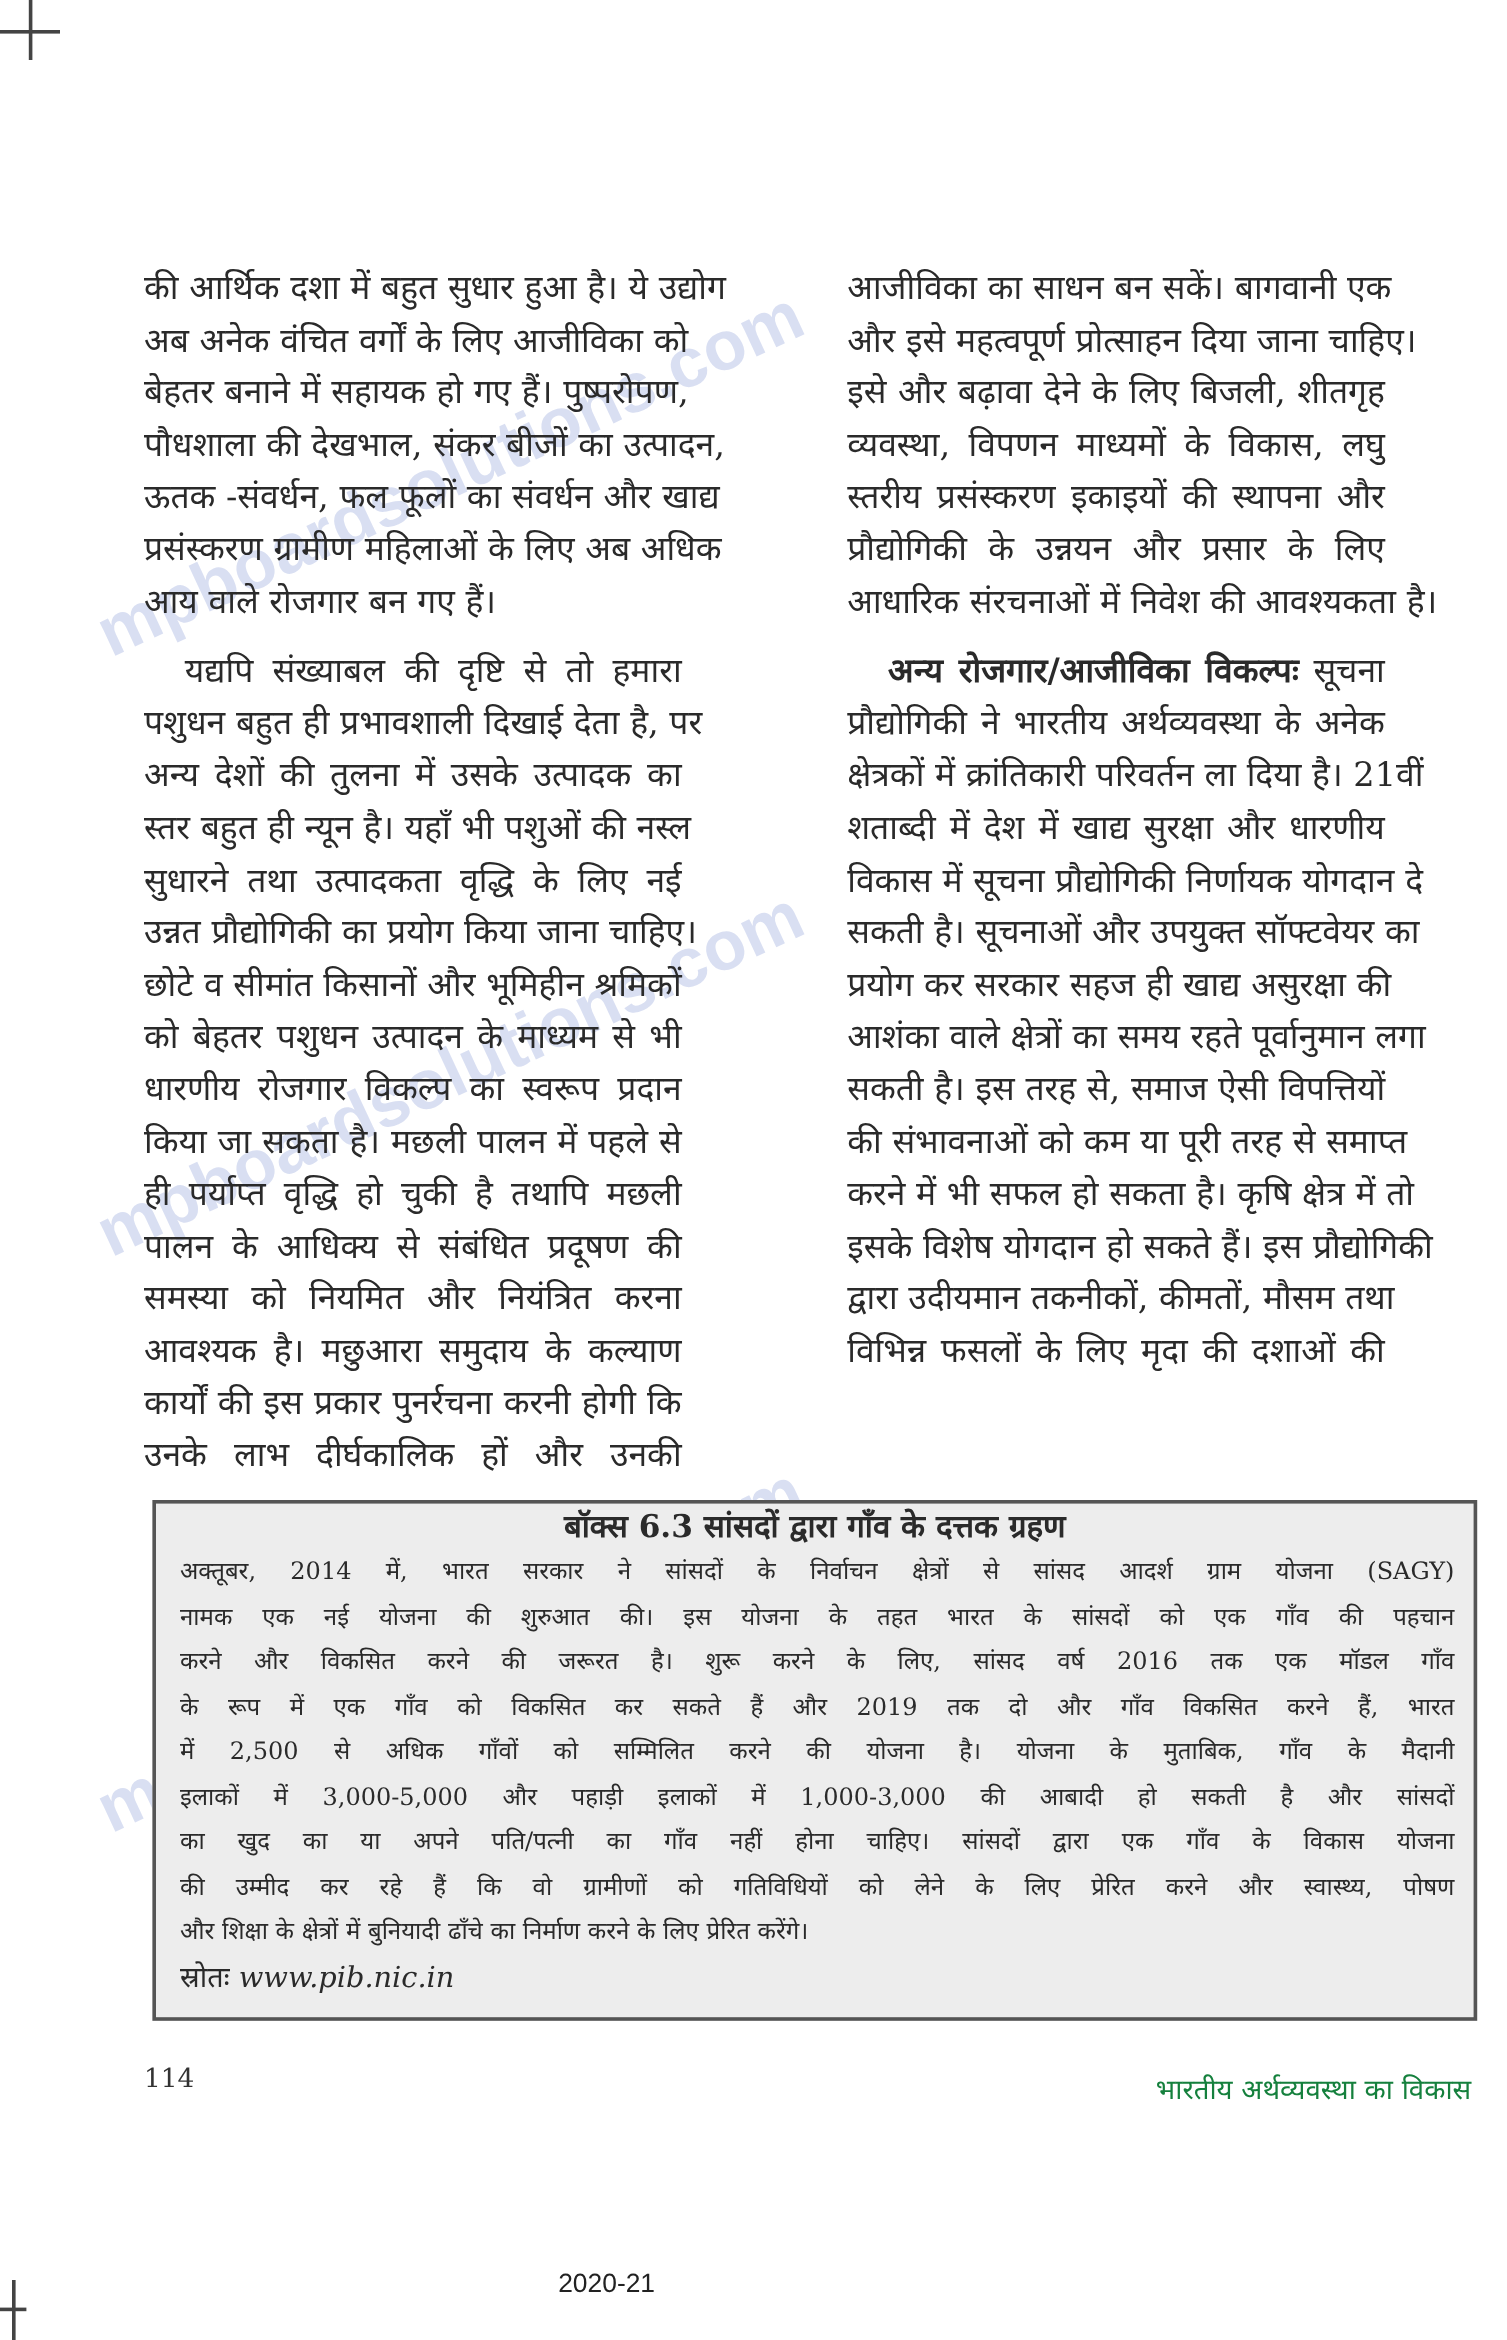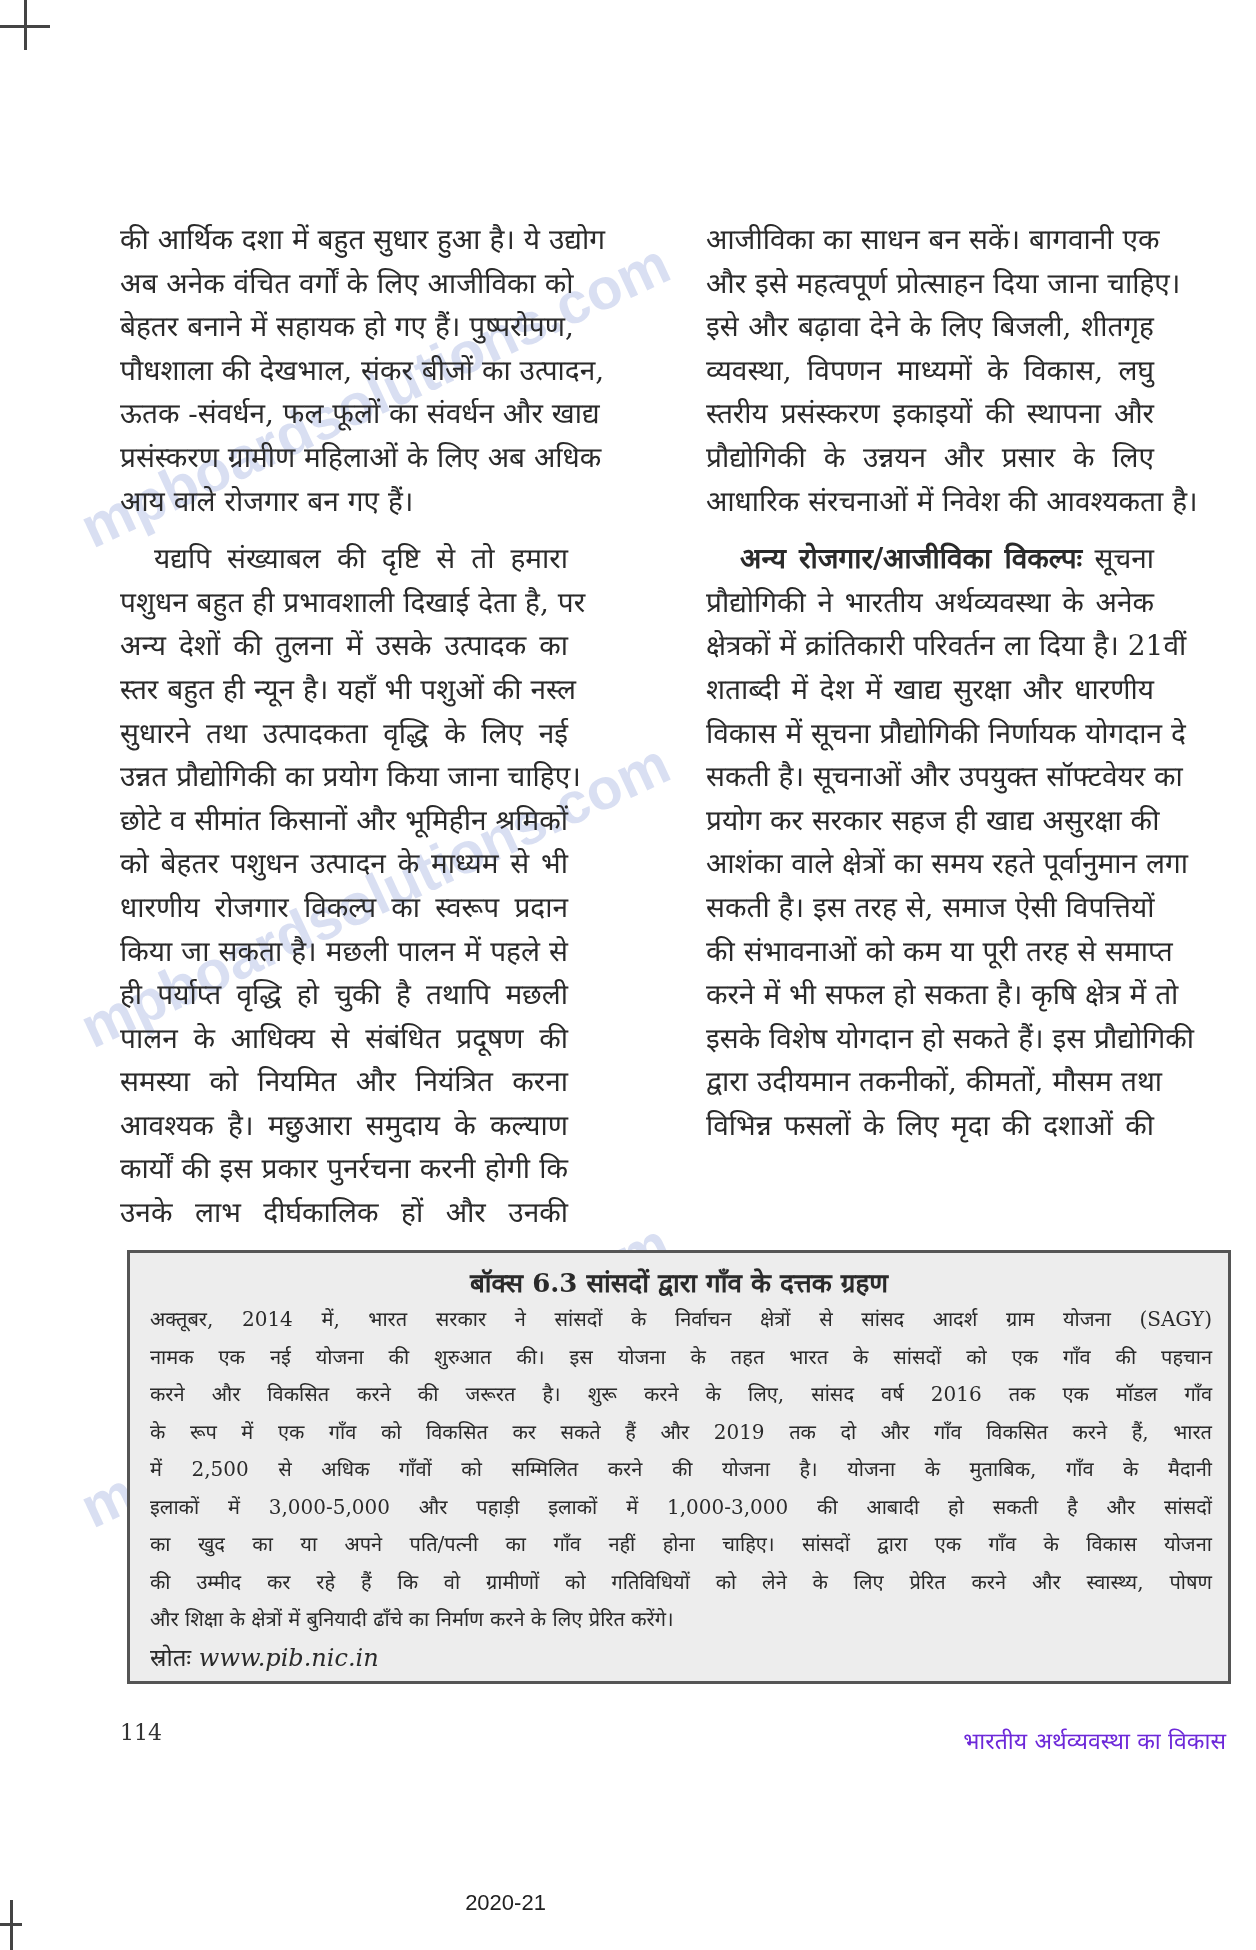--- a/index.html
+++ b/index.html
@@ -20,32 +20,32 @@
   #col-left { left: 120px; }
   #col-right { left: 706px; }
   .line { display: block; white-space: nowrap; }
   .bold { font-weight: bold; }
   .box {
     position: absolute; left: 127px; top: 1250px; width: 1104px; height: 434px;
     border: 3px solid #555; border-top-width: 3px; background: #ededed;
     box-sizing: border-box;
   }
   .box-title {
-    text-align: center; font-weight: bold; font-size: 26px; margin-top: 12px; line-height: 36px;
+    text-align: center; font-weight: bold; font-size: 26px; margin-top: 2px; line-height: 36px;
   }
   .box-body {
     padding: 0 16px 0 20px; font-size: 20px; line-height: 37.5px;
   }
   .box-body .line { text-align: justify; text-align-last: justify; }
   .box-body .line.last { text-align-last: left; }
   .source { font-size: 24px; line-height: 38px; padding-left: 20px; }
   .source-label { font-weight: normal; }
   .source-url { font-style: italic; }
   .page-num { position: absolute; left: 120px; top: 1720px; font-size: 22px; color: #333; }
-  .footer-title { position: absolute; right: 30px; top: 1724px; font-size: 23px; color: #6d28d9; }
+  .footer-title { position: absolute; right: 30px; top: 1724px; font-size: 23px; color: #15803d; }
   .year { position: absolute; left: 0; width: 1011px; top: 1890px; text-align: center;
           font-family: "Liberation Sans", sans-serif; font-size: 22px; color: #222; }
   .watermark { position: absolute; color: rgba(120,140,210,0.28); font-family: "Liberation Sans", sans-serif;
                font-weight: bold; font-size: 58px; transform: rotate(-25deg); transform-origin: left top;
                white-space: nowrap; pointer-events: none; }
 </style>
 </head>
 <body>
 
 <div class="crop" style="left:0;top:25px;width:50px;height:3px;"></div>

